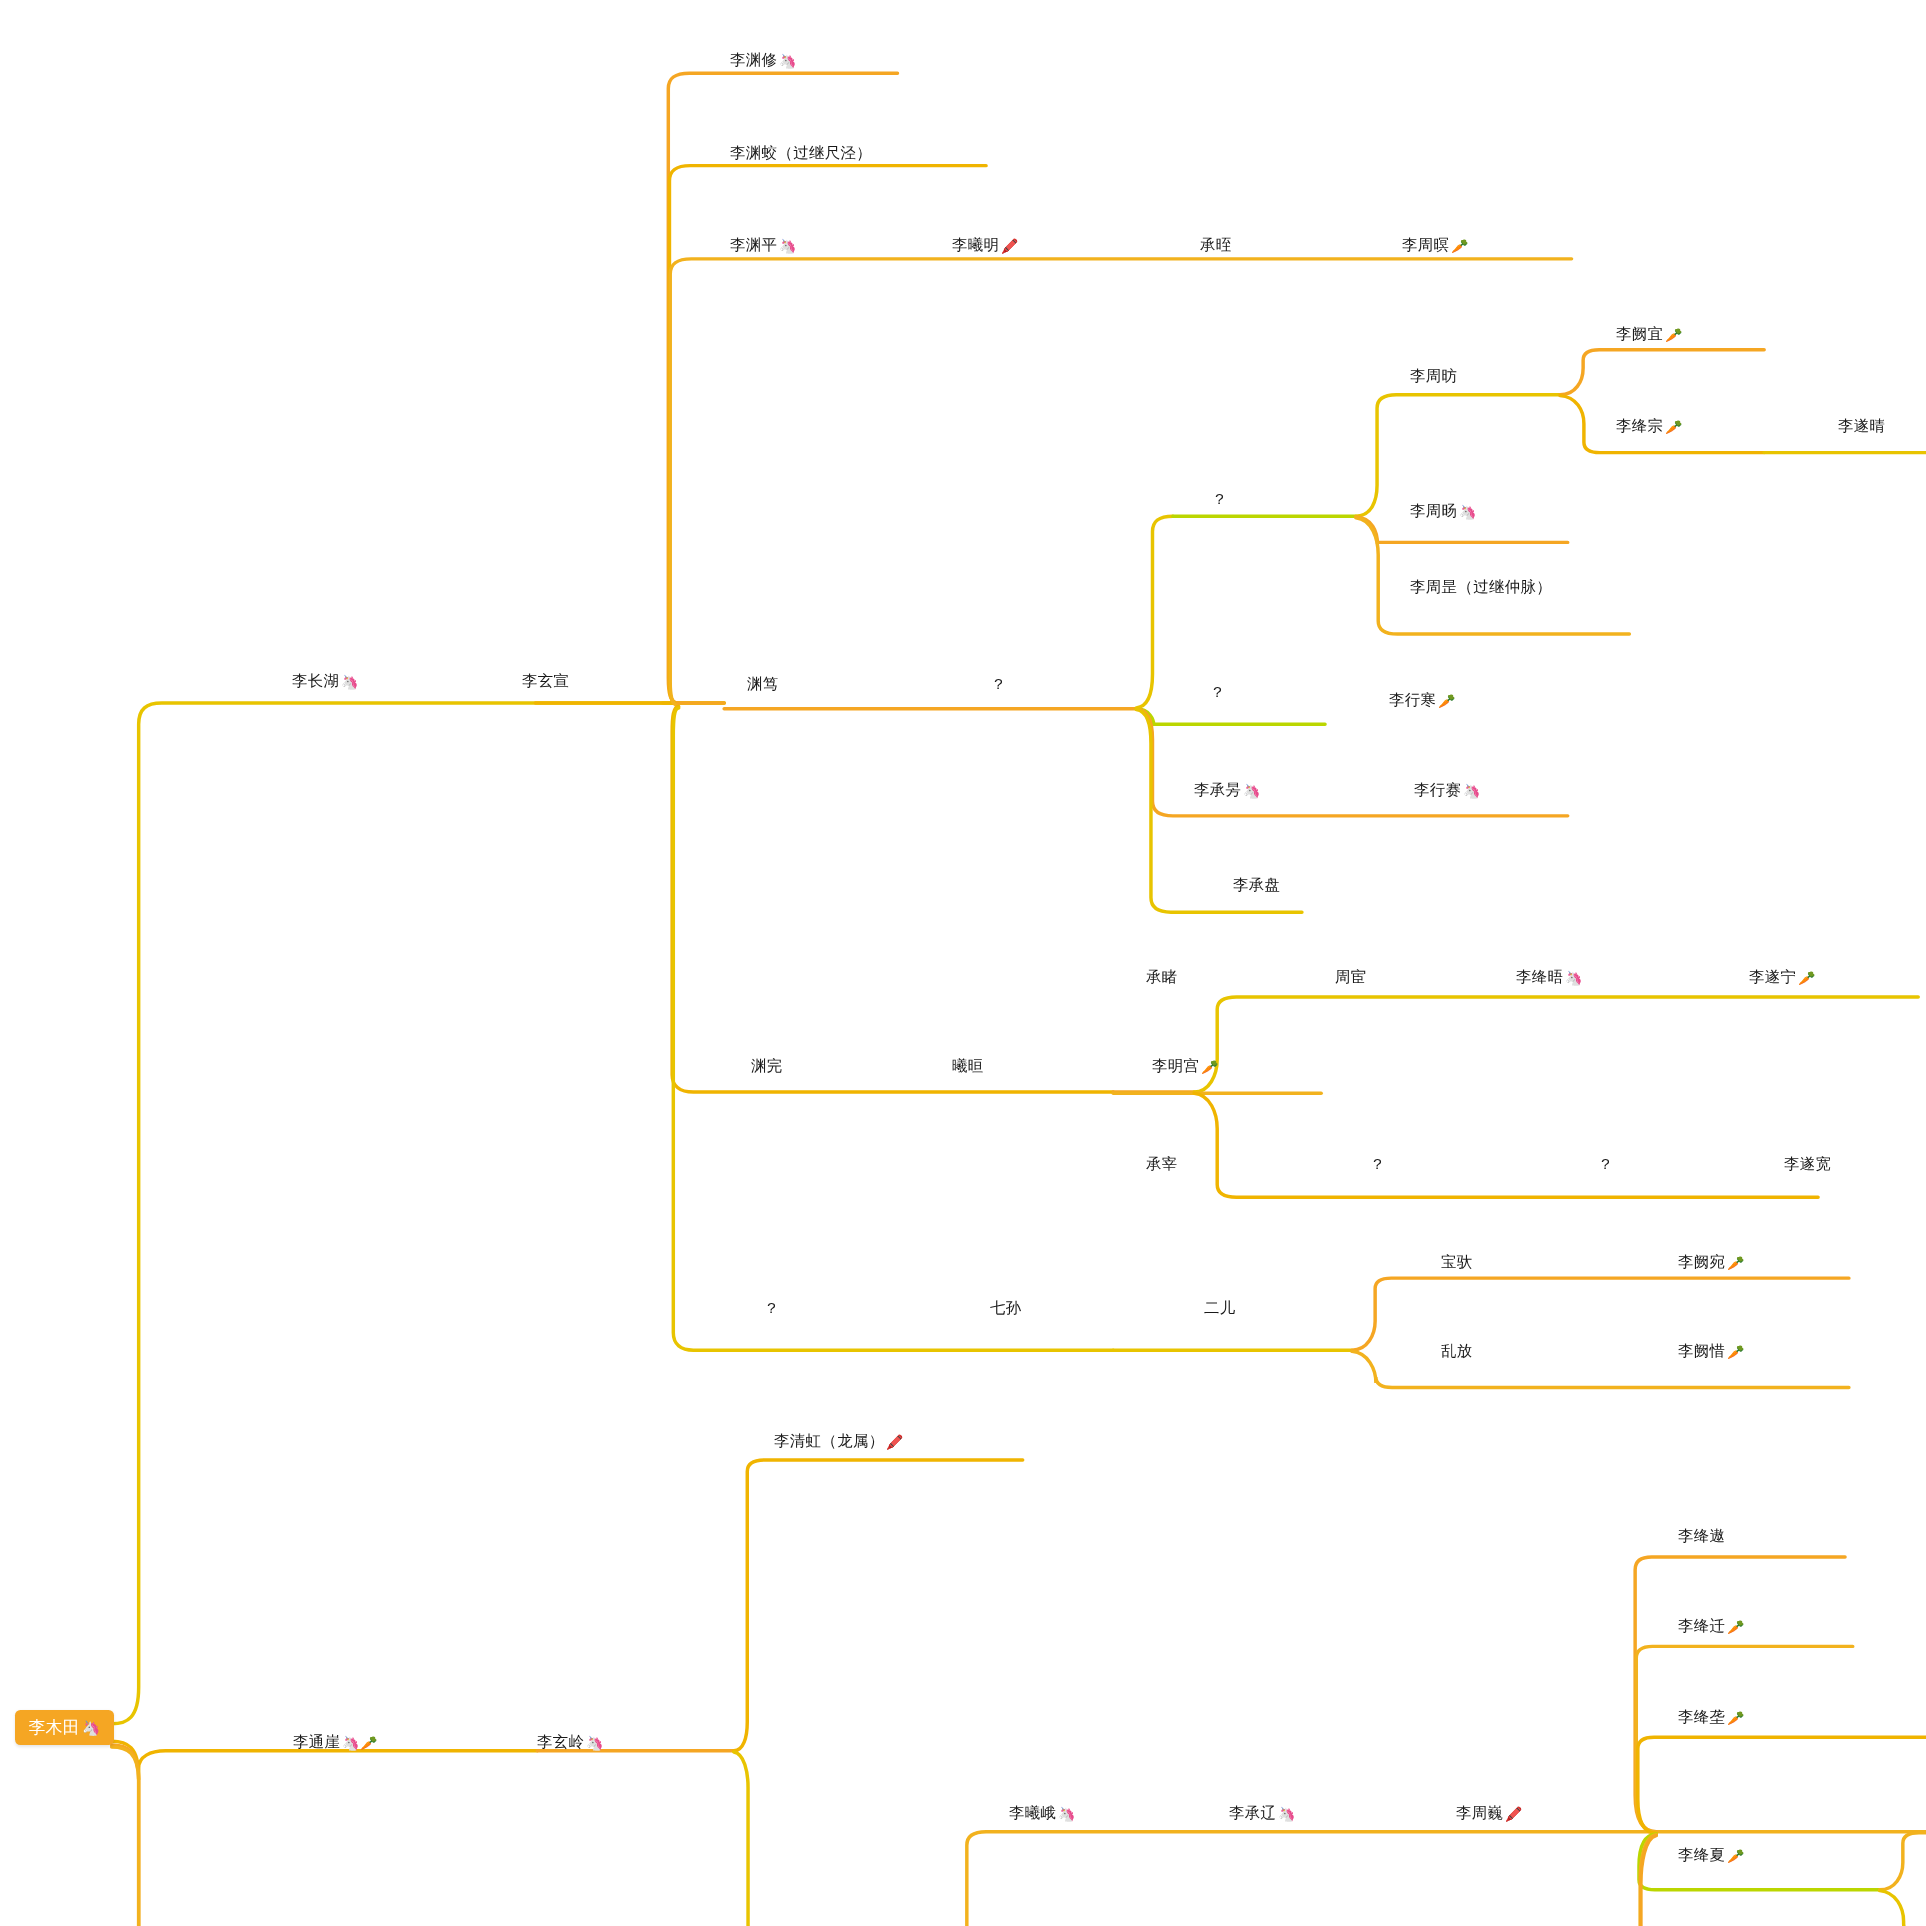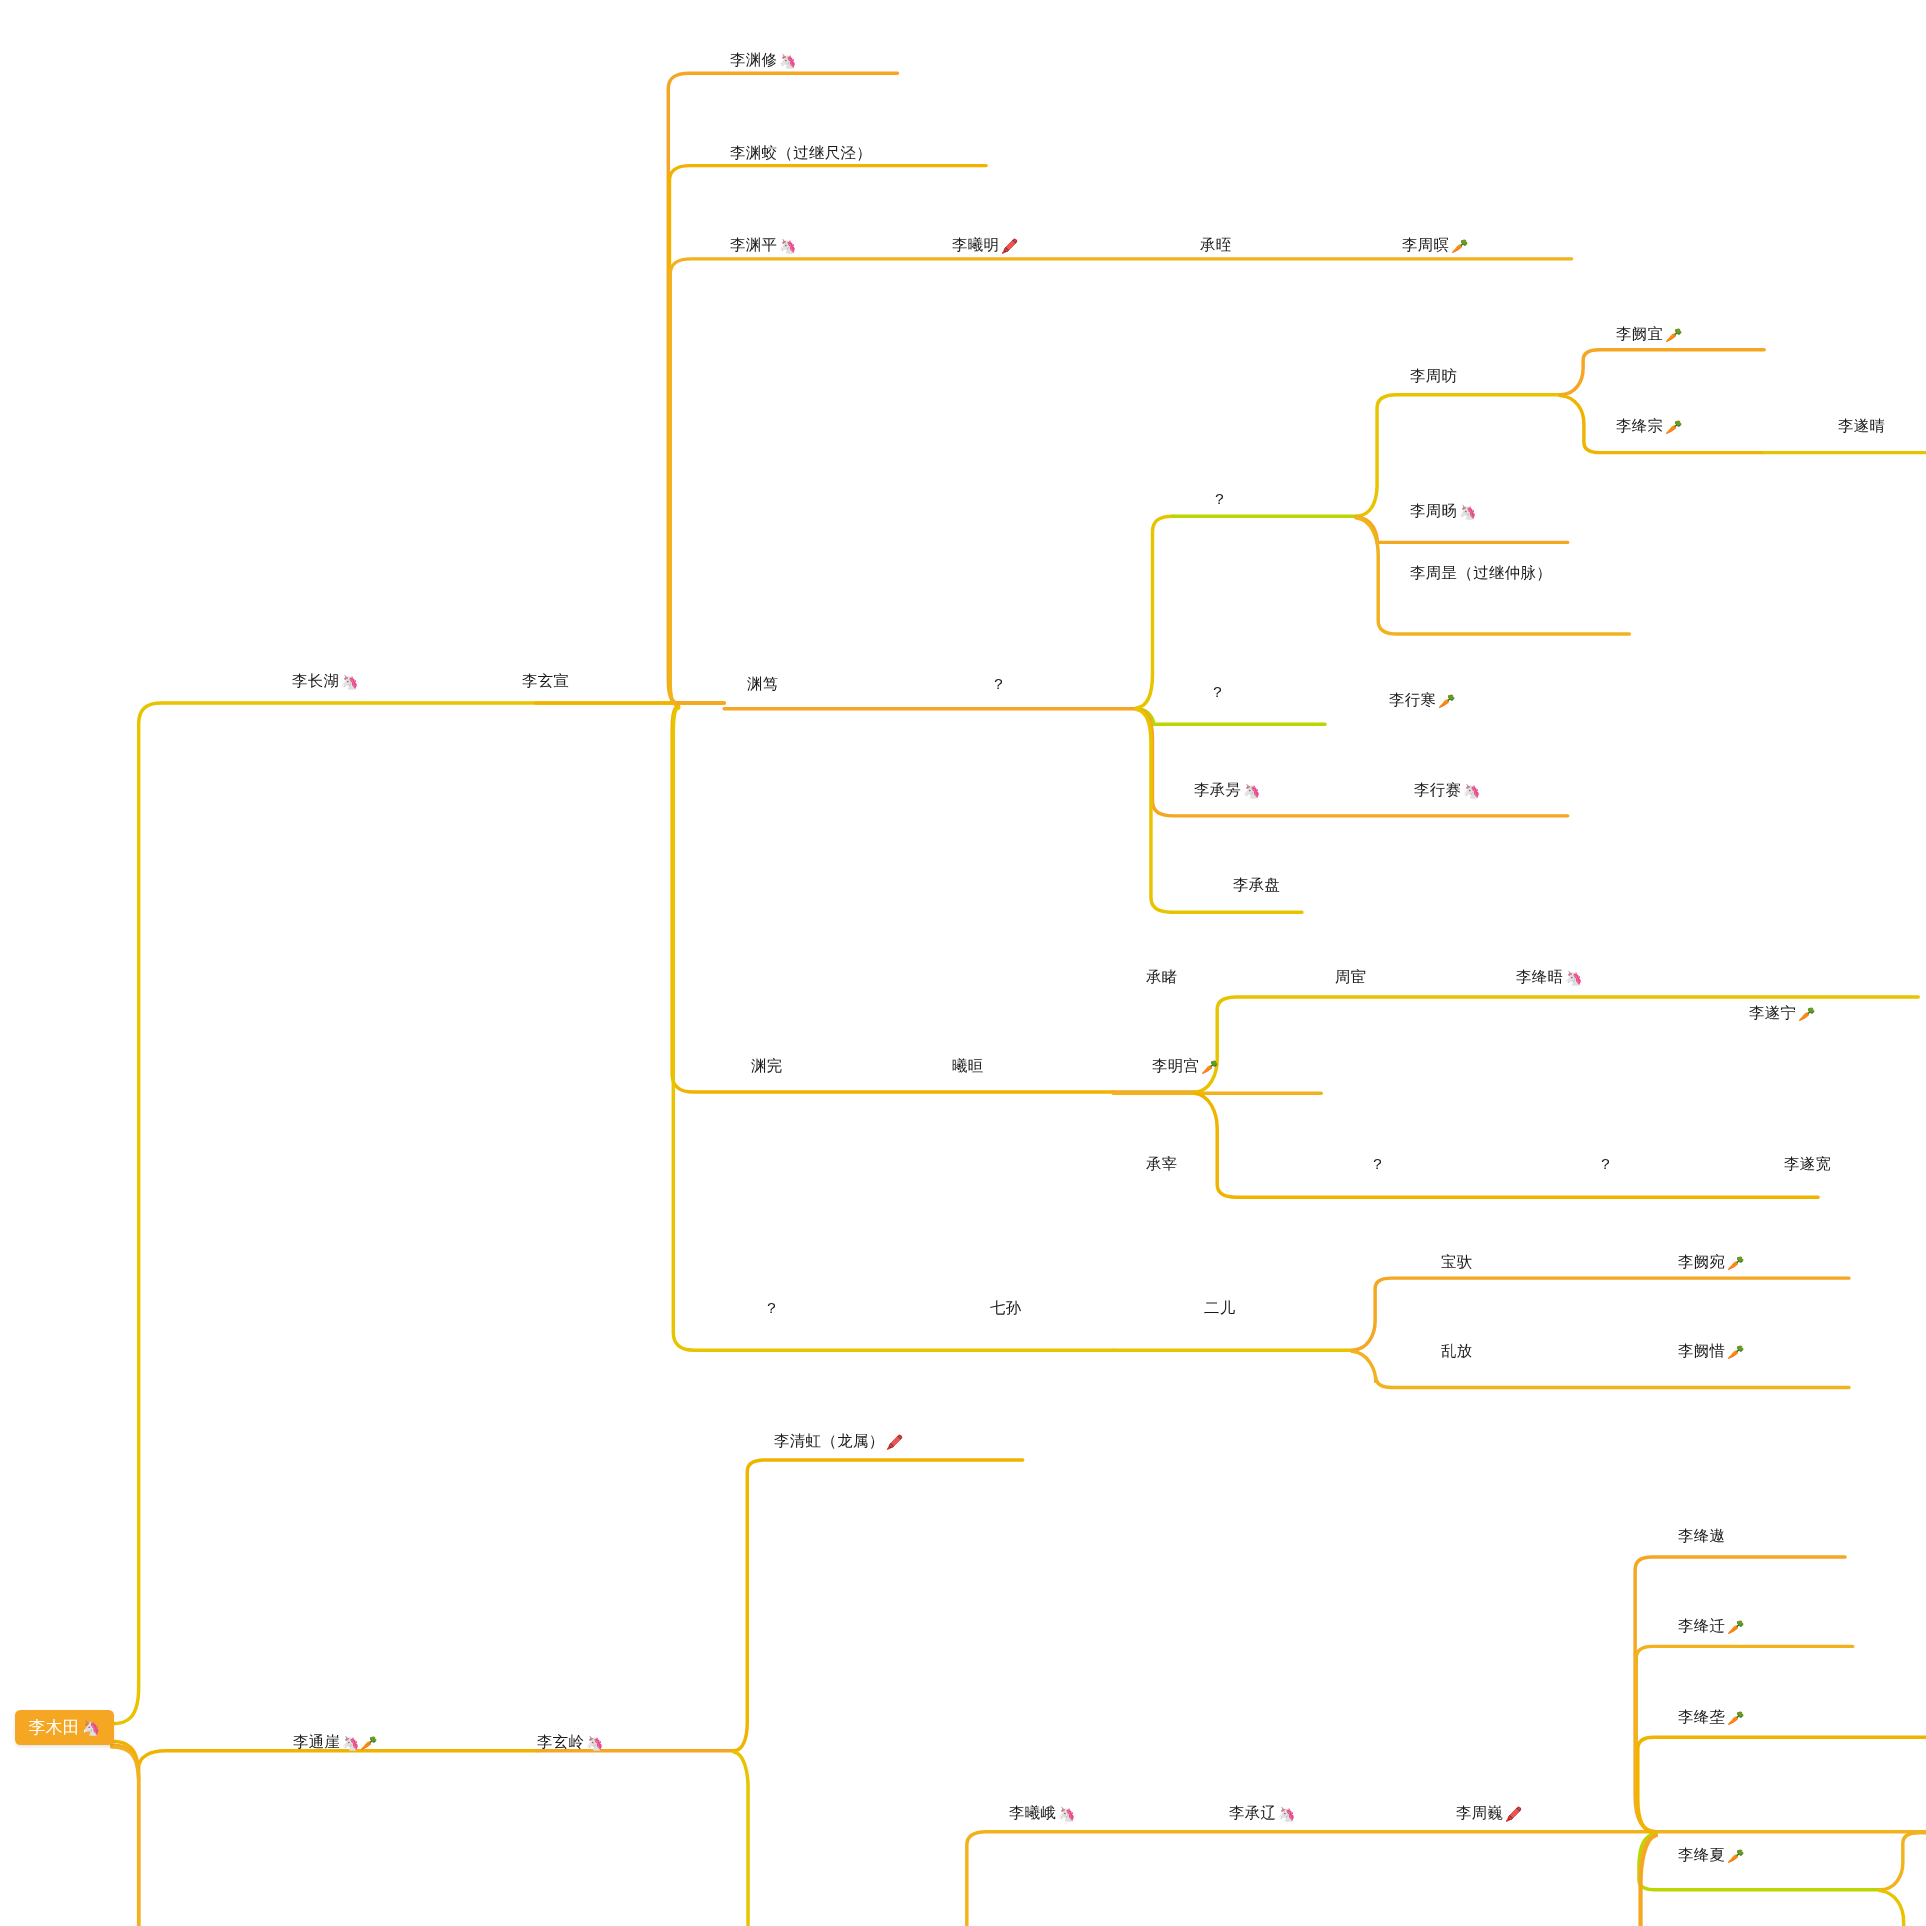--- a/index.html
+++ b/index.html
@@ -108,32 +108,32 @@
       <div class="node" style="left: 730px; top: 254px;"><span>李渊平</span><span class="emo">🦄</span></div>
       <div class="node" style="left: 952px; top: 254px;"><span>李曦明</span><span class="emo">🖍️</span></div>
       <div class="node" style="left: 1200px; top: 254px;"><span>承晊</span></div>
       <div class="node" style="left: 1402px; top: 254px;"><span>李周暝</span><span class="emo">🥕</span></div>
       <div class="node" style="left: 1410px; top: 385px;"><span>李周昉</span></div>
       <div class="node" style="left: 1616px; top: 343px;"><span>李阙宜</span><span class="emo">🥕</span></div>
       <div class="node" style="left: 1616px; top: 435px;"><span>李绛宗</span><span class="emo">🥕</span></div>
       <div class="node" style="left: 1838px; top: 435px;"><span>李遂晴</span></div>
       <div class="node" style="left: 1215px; top: 508px;"><span>?</span></div>
       <div class="node" style="left: 1410px; top: 520px;"><span>李周旸</span><span class="emo">🦄</span></div>
-      <div class="node" style="left: 1410px; top: 582px; text-align: center;"><span>李周昰（过继仲脉）</span></div>
+      <div class="node" style="left: 1410px; top: 596px; text-align: center;"><span>李周昰（过继仲脉）</span></div>
       <div class="node" style="left: 747px; top: 693px;"><span>渊笃</span></div>
       <div class="node" style="left: 994px; top: 693px;"><span>?</span></div>
       <div class="node" style="left: 1213px; top: 701px;"><span>?</span></div>
       <div class="node" style="left: 1389px; top: 709px;"><span>李行寒</span><span class="emo">🥕</span></div>
       <div class="node" style="left: 1194px; top: 799px;"><span>李承昘</span><span class="emo">🦄</span></div>
       <div class="node" style="left: 1414px; top: 799px;"><span>李行赛</span><span class="emo">🦄</span></div>
       <div class="node" style="left: 1194px; top: 894px; margin-left: 39px;"><span>李承盘</span></div>
       <div class="node" style="left: 1146px; top: 986px;"><span>承睹</span></div>
       <div class="node" style="left: 1335px; top: 986px;"><span>周宦</span></div>
       <div class="node" style="left: 1516px; top: 986px;"><span>李绛晤</span><span class="emo">🦄</span></div>
-      <div class="node" style="left: 1749px; top: 986px; margin-top: 36px;"><span>李遂宁</span><span class="emo">🥕</span></div>
+      <div class="node" style="left: 1749px; top: 986px;"><span>李遂宁</span><span class="emo">🥕</span></div>
       <div class="node" style="left: 751px; top: 1075px;"><span>渊完</span></div>
       <div class="node" style="left: 952px; top: 1075px;"><span>曦晅</span></div>
       <div class="node" style="left: 1152px; top: 1075px;"><span>李明宫</span><span class="emo">🥕</span></div>
       <div class="node" style="left: 1146px; top: 1173px;"><span>承宰</span></div>
       <div class="node" style="left: 1373px; top: 1173px;"><span>?</span></div>
       <div class="node" style="left: 1601px; top: 1173px;"><span>?</span></div>
       <div class="node" style="left: 1784px; top: 1173px;"><span>李遂宽</span></div>
       <div class="node" style="left: 767px; top: 1317px;"><span>?</span></div>
       <div class="node" style="left: 990px; top: 1317px;"><span>七孙</span></div>
       <div class="node" style="left: 1204px; top: 1317px;"><span>二儿</span></div>

